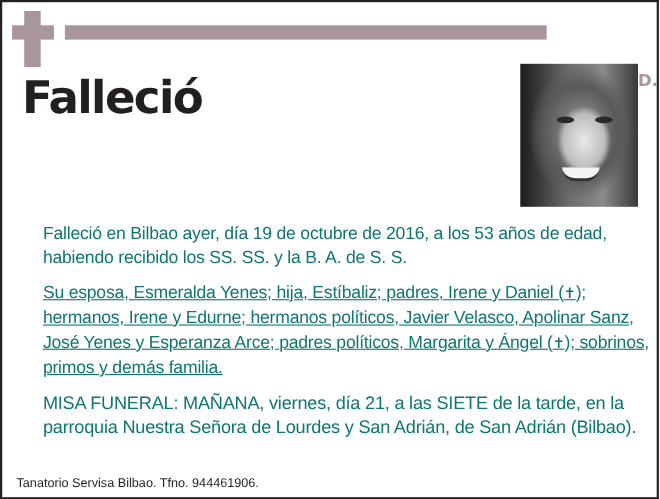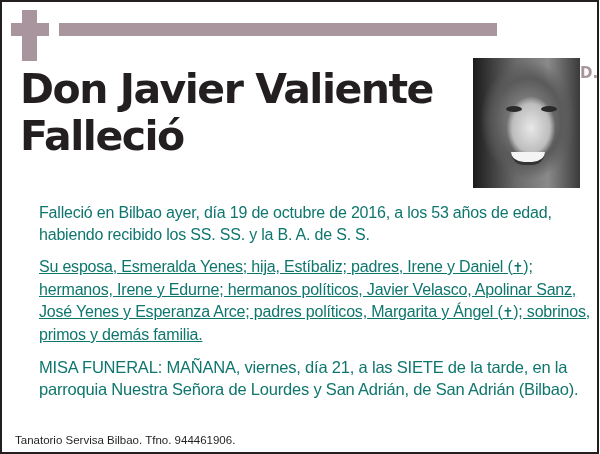--- a/index.html
+++ b/index.html
@@ -48,21 +48,20 @@
 <body>
 
 <div class="frame"></div>
 
 <div class="cross-v"></div>
 <div class="cross-h"></div>
 <div class="rule"></div>
 <div class="qepd">Q. E. P. D.</div>
 
 <div class="name">
-  <div>Don Javier Valiente</div>
   <div>Falleció</div>
 </div>
 
 <div class="photo">
   <div class="eye" style="left:33px"></div>
   <div class="eye" style="left:68px"></div>
   <div class="mouth"></div>
 </div>
 
 <div class="body-text p1">Falleció en Bilbao ayer, día 19 de octubre de 2016, a los 53 años de edad, habiendo recibido los SS. SS. y la B. A. de S. S.</div>

